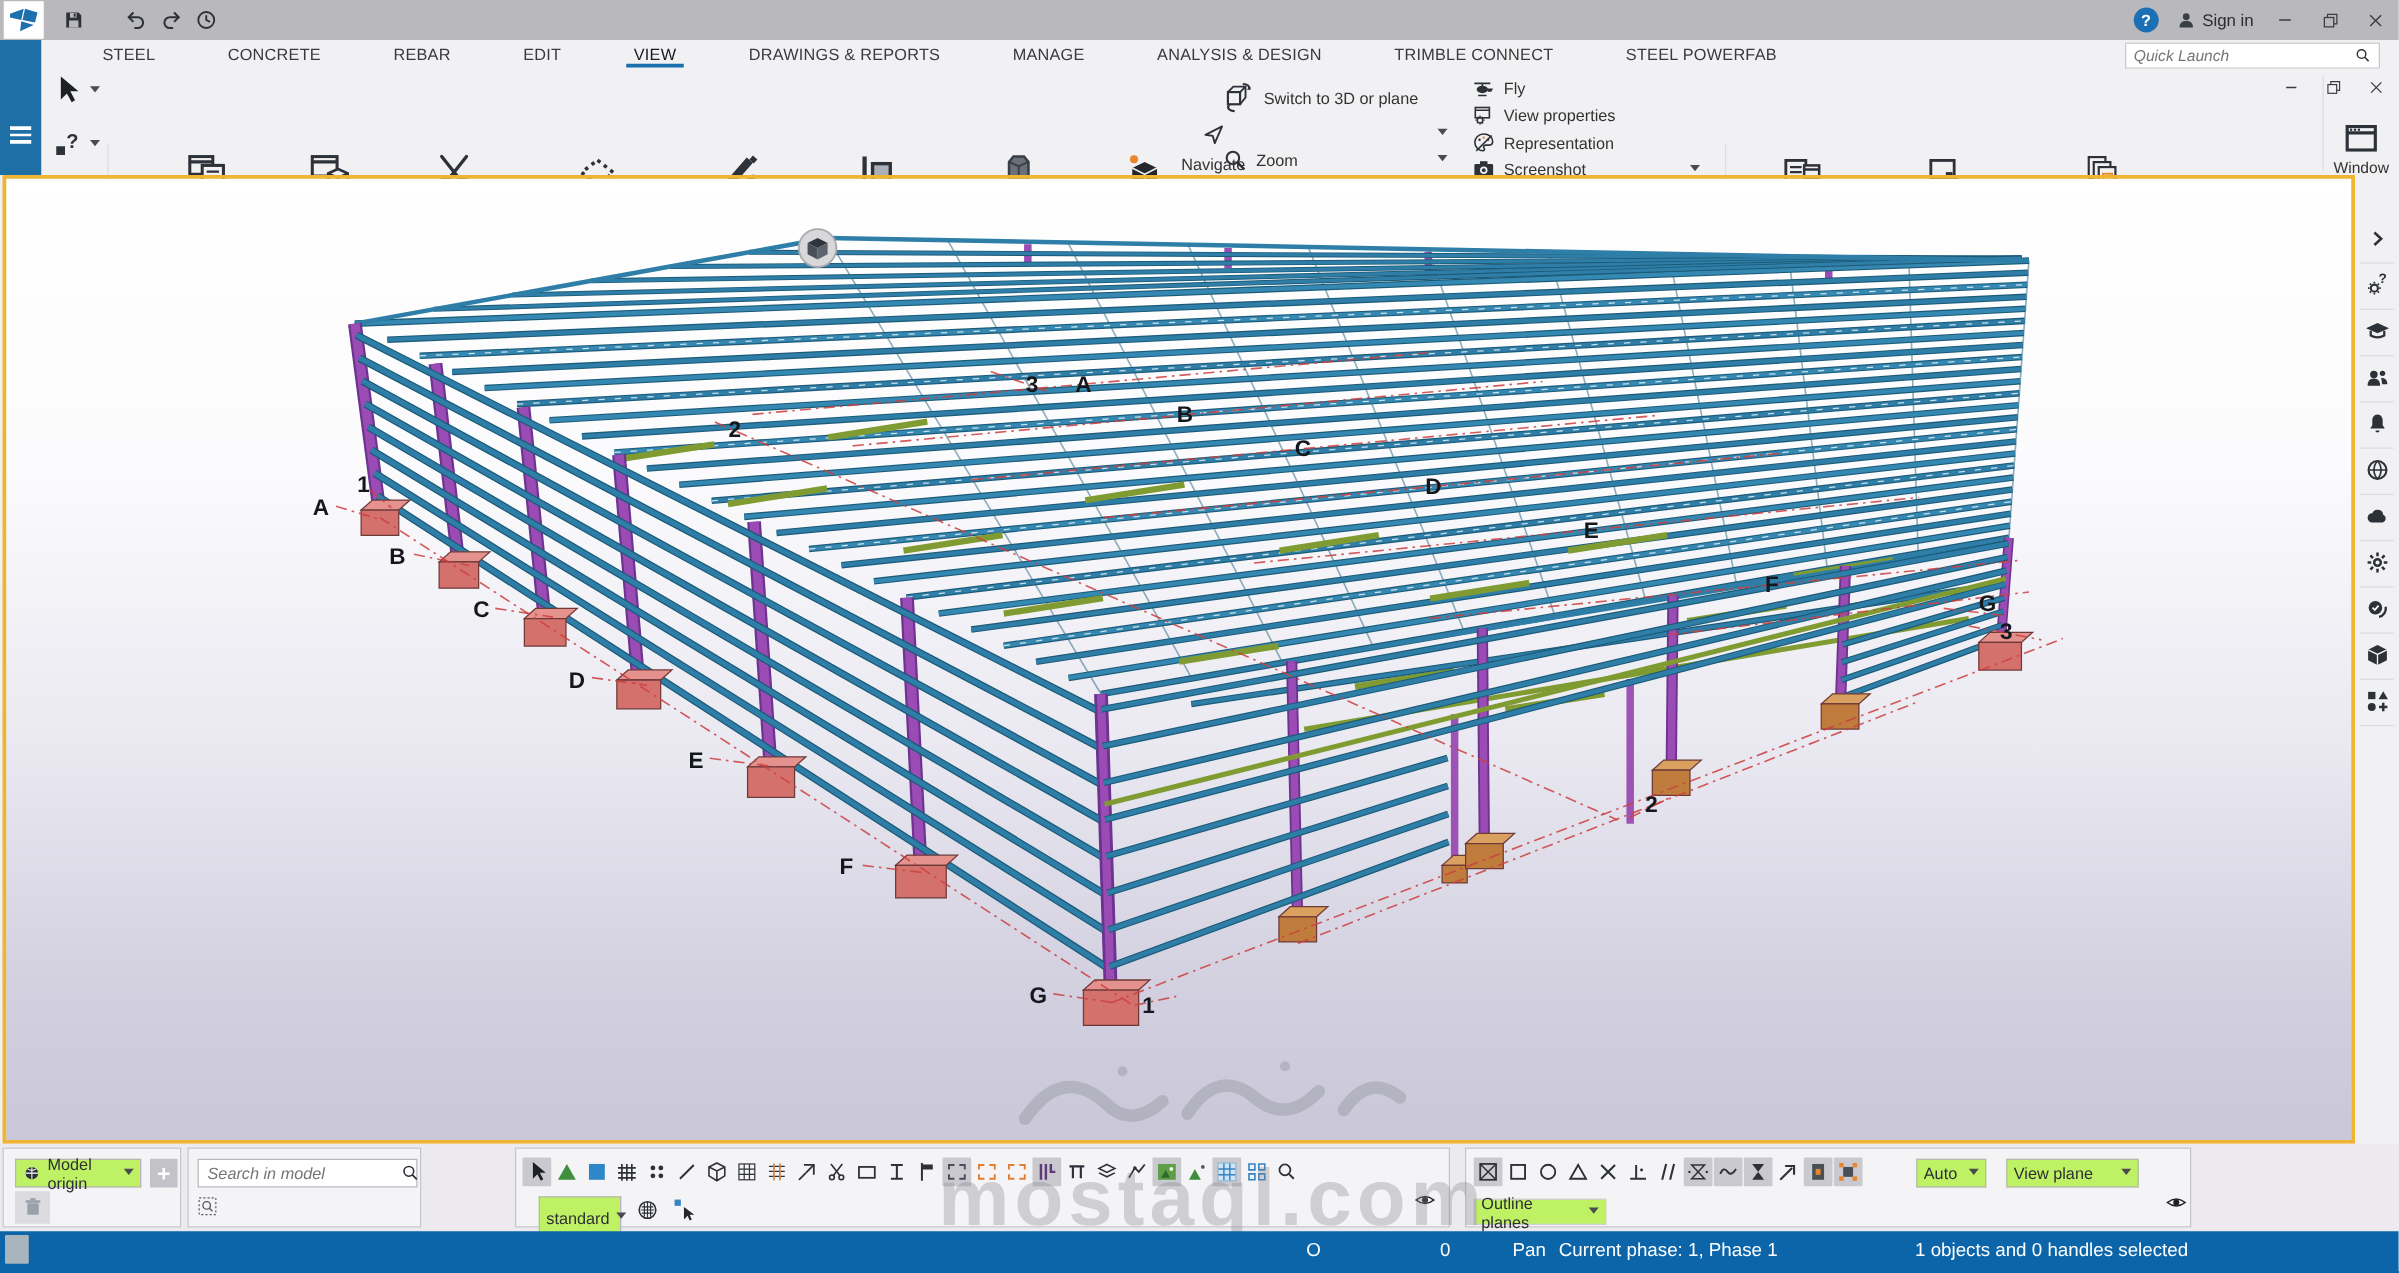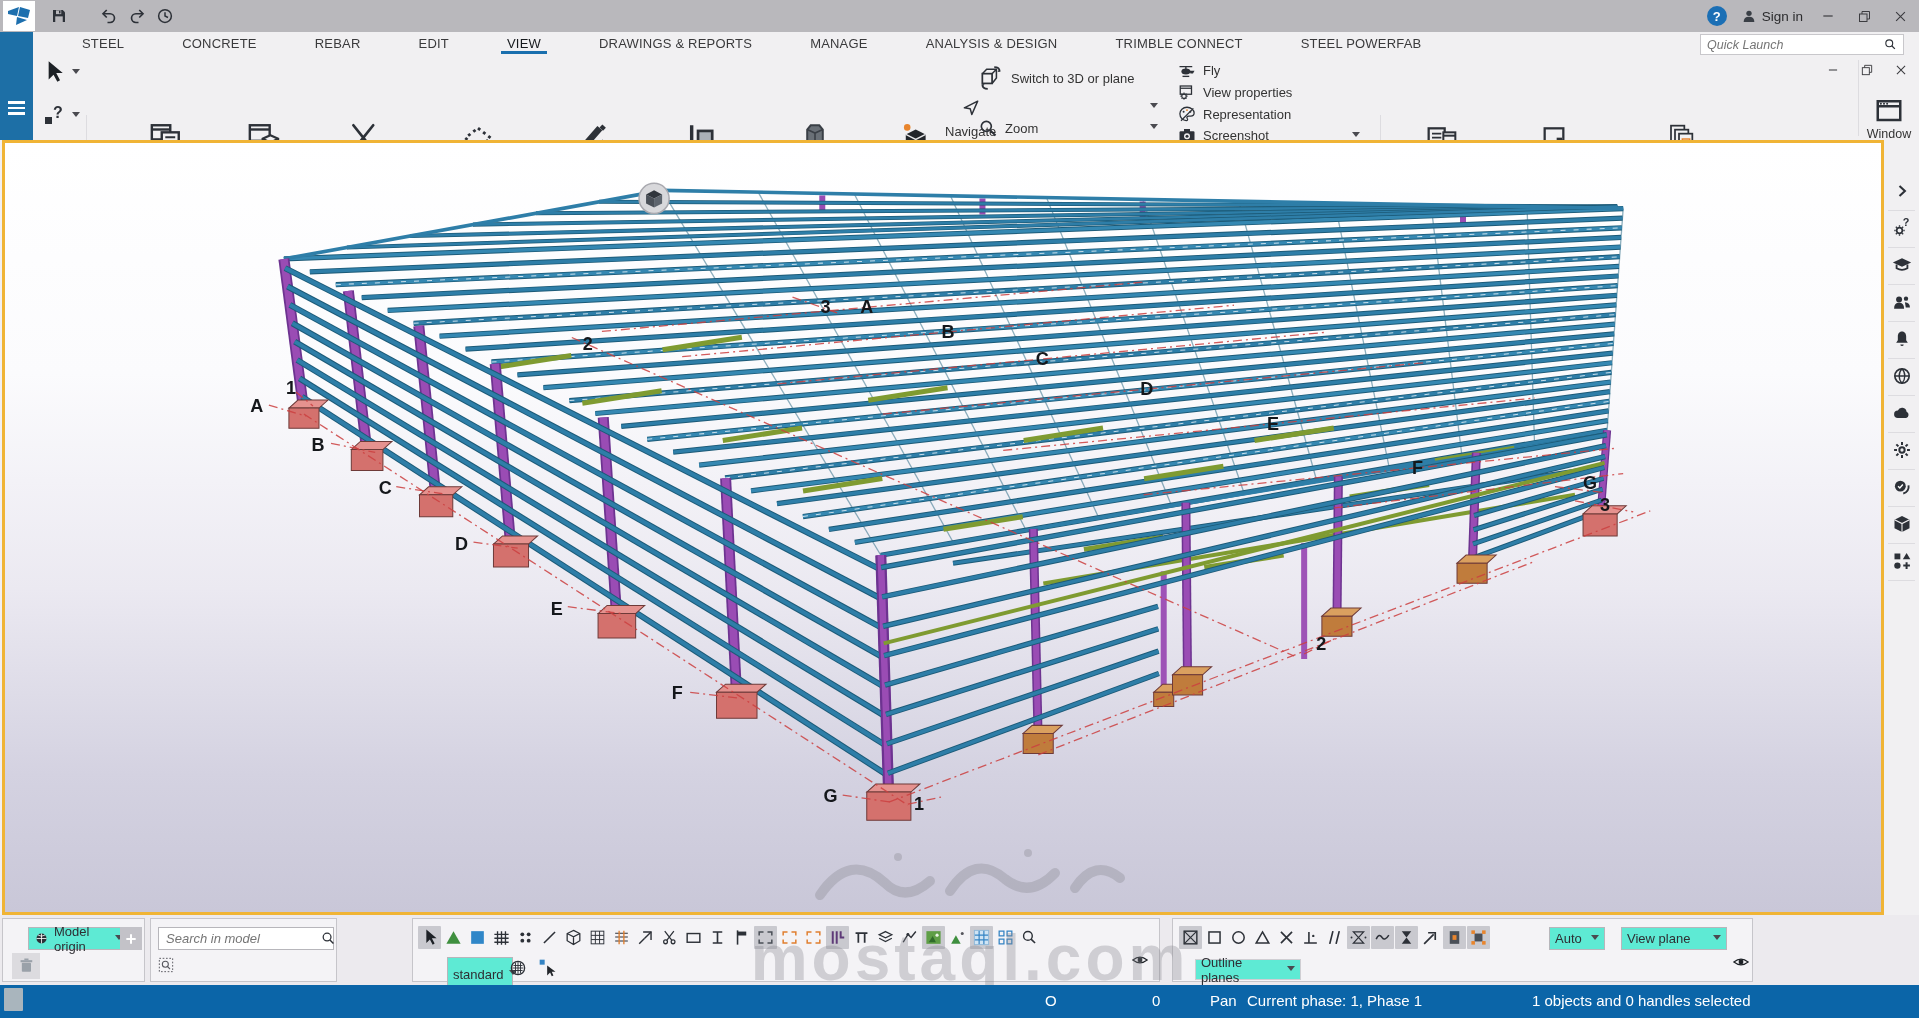--- a/index.html
+++ b/index.html
@@ -52,22 +52,22 @@
   .scene{position:absolute;left:0;top:0;width:100%;height:100%;}
 
   
   .side-strip{position:absolute;left:1884px;top:140px;width:35px;height:775px;background:#f1f0f2;}
   .side-ic{position:absolute;left:5px;width:26px;height:26px;display:flex;align-items:center;justify-content:center;}
   .side-sep{position:absolute;left:4px;width:27px;height:1px;background:#dddce0;}
 
   
   .toolbars{position:absolute;left:0;top:915px;width:1919px;height:70px;background:#eceaee;}
   .panel{position:absolute;top:3px;height:64px;background:#f4f3f6;border:1px solid #c6c5ca;box-sizing:border-box;}
-  .combo{position:absolute;background:#5eead4;border:1px solid #b7b6bb;display:flex;align-items:center;
-         font-size:13px;color:#2e2e33;box-sizing:border-box;padding:0 5px;gap:5px;margin-left:16px;}
+  .combo{position:absolute;background:#bef264;border:1px solid #b7b6bb;display:flex;align-items:center;
+         font-size:13px;color:#2e2e33;box-sizing:border-box;padding:0 5px;gap:5px;}
   .combo .caret{margin:1px 0 0 auto;}
   .srch{position:absolute;background:#fff;border:1px solid #b7b6bb;display:flex;align-items:center;box-sizing:border-box;}
   .srch input{border:none;outline:none;flex:1;font-style:italic;font-size:13px;color:#5d5d64;
               padding:0 7px;background:transparent;font-family:"Liberation Sans",sans-serif;}
   .ticon{width:23px;height:23px;display:flex;align-items:center;justify-content:center;border-radius:1px;}
   .ticon.sel{background:#c9c9cf;}
   .icrow{position:absolute;display:flex;gap:1px;align-items:center;}
   .btn-sq{position:absolute;display:flex;align-items:center;justify-content:center;}
 
   

